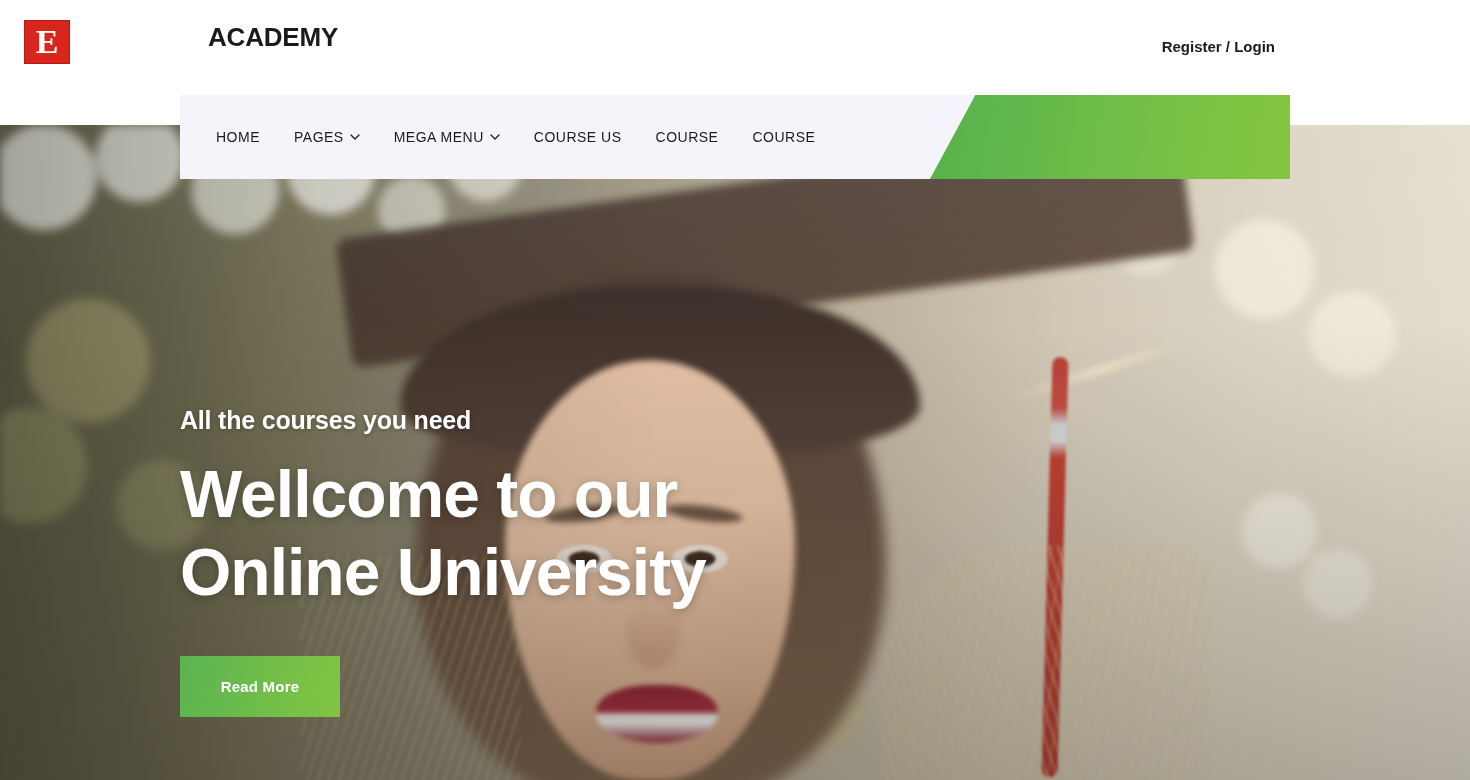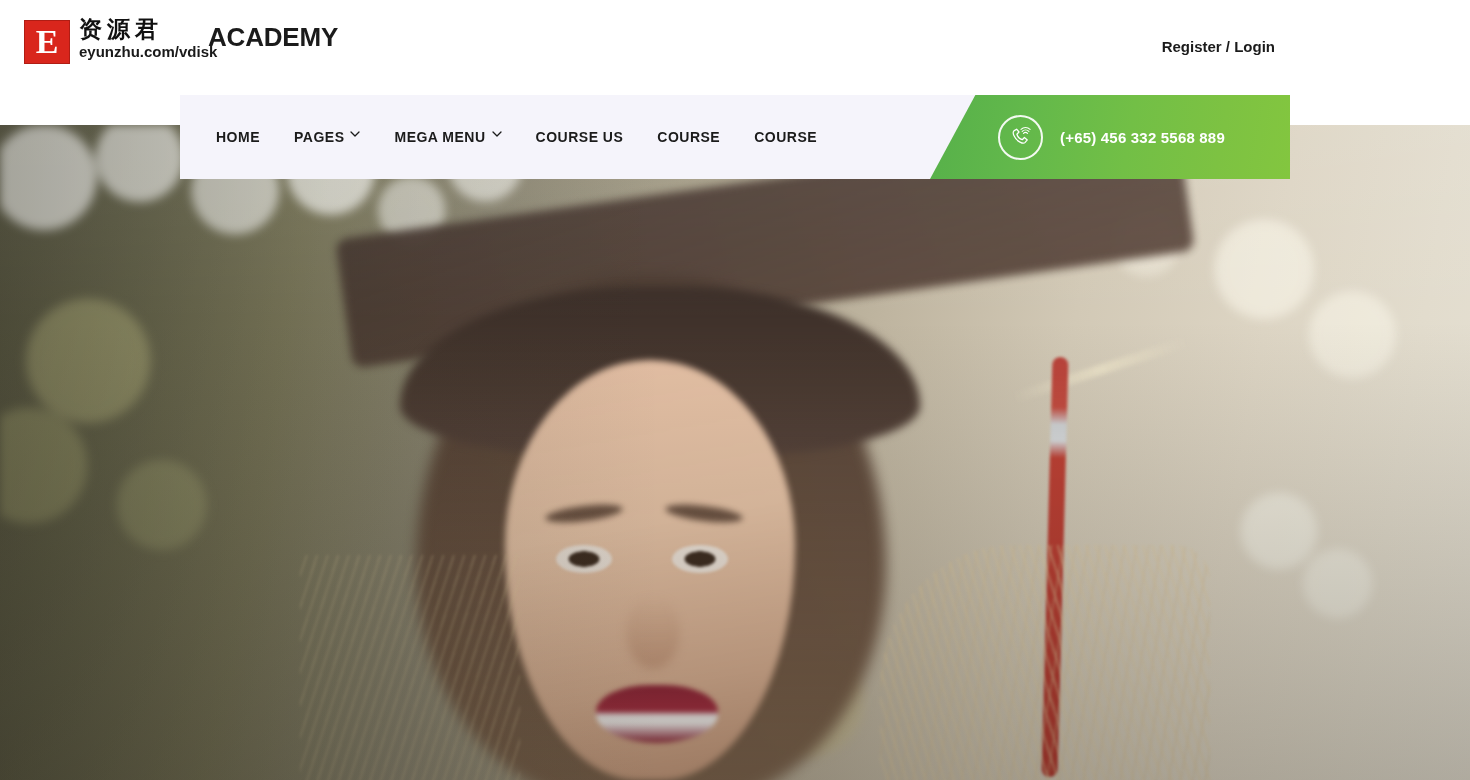--- a/index.html
+++ b/index.html
@@ -180,22 +180,22 @@
   }
   .nav-left {
     position: absolute; left: 0; top: 0; width: 820px; height: 84px;
     background: #f5f4fb;
   }
   .nav-list {
     position: absolute; left: 36px; top: 0; height: 84px;
     display: flex; align-items: center; gap: 34px;
   }
   .nav-item {
-    display: flex; gap: 6px;
-    font-size: 14px; font-weight: 700; letter-spacing: .5px;
+    display: flex; align-items: center; gap: 6px;
+    font-size: 14px; font-weight: 400; letter-spacing: .5px;
     color: #1b1b1b; cursor: pointer; white-space: nowrap;
   }
   .caret { width: 10px; height: 10px; display: inline-block; }
   .caret svg { display: block; }
 
   .nav-green {
     position: absolute; left: 750px; top: 0; width: 360px; height: 84px;
     background: linear-gradient(100deg, #56b04a 0%, #62b84b 25%, #72bf46 55%, #7dc242 80%, #83c63f 100%);
     clip-path: polygon(12.6% 0, 100% 0, 100% 100%, 0 100%);
   }
@@ -254,30 +254,34 @@
         <div class="fig-nose"></div>
         <div class="fig-lips"></div>
         <div class="fig-tassel-cord"></div>
         <div class="fig-tassel"></div>
         <div class="fig-hairstrands"></div>
         <div class="fig-hairstrands-l"></div>
       </div>
       <div class="ph-vignette"></div>
     </div>
 
+    <div class="hero-content">
+      <div class="hero-kicker">All the courses you need</div>
+      <div class="hero-title">
+        <div>Wellcome to our</div>
+        <div>Online University</div>
+      </div>
+      <div class="hero-btn">Read More</div>
+    </div>
   </div>
 
   <div class="topbar">
     <div class="brand">
       <div class="logo-mark">
         <span class="e-glyph">E</span>
-      </div>
-      <div class="logo-text">
-        <div class="logo-cn">资源君</div>
-        <div class="logo-url">eyunzhu.com/vdisk</div>
       </div>
     </div>
     <div class="brand-word">ACADEMY</div>
     <div class="account-link">Register / Login</div>
   </div>
 
   <div class="navwrap">
     <div class="nav-left"></div>
 
     <div class="nav-green"></div>
@@ -306,26 +310,15 @@
         <span>COURSE US</span>
       </div>
       <div class="nav-item">
         <span>COURSE</span>
       </div>
       <div class="nav-item">
         <span>COURSE</span>
       </div>
     </div>
 
-    <div class="phone-block">
-      <div class="phone-ring">
-        <svg width="26" height="26" viewBox="0 0 26 26">
-          <path d="M8.6 5.2 L11.0 8.0 L8.9 10.2 C9.6 12.4 12.0 14.9 14.3 15.7 L16.4 13.5 L19.3 15.9 L16.9 18.6 C16.0 19.5 14.2 19.3 12.0 18.1 C9.4 16.7 7.0 14.2 5.9 11.6 C5.0 9.4 5.0 7.7 5.9 6.9 Z" fill="none" stroke="#ffffff" stroke-width="1.25" stroke-linejoin="round"></path>
-          <path d="M15.4 9.4 C16.6 8.2 18.4 8.2 19.6 9.4" fill="none" stroke="#ffffff" stroke-width="1.1" stroke-linecap="round"></path>
-          <path d="M14.2 7.4 C16.1 5.5 19.0 5.5 20.9 7.4" fill="none" stroke="#ffffff" stroke-width="1.1" stroke-linecap="round"></path>
-          <path d="M13.0 5.4 C15.6 2.9 19.5 2.9 22.1 5.4" fill="none" stroke="#ffffff" stroke-width="1.1" stroke-linecap="round"></path>
-        </svg>
-      </div>
-      <div class="phone-number">(+65) 456 332 5568 889</div>
-    </div>
   </div>
 
 </div>
 
 </body></html>

